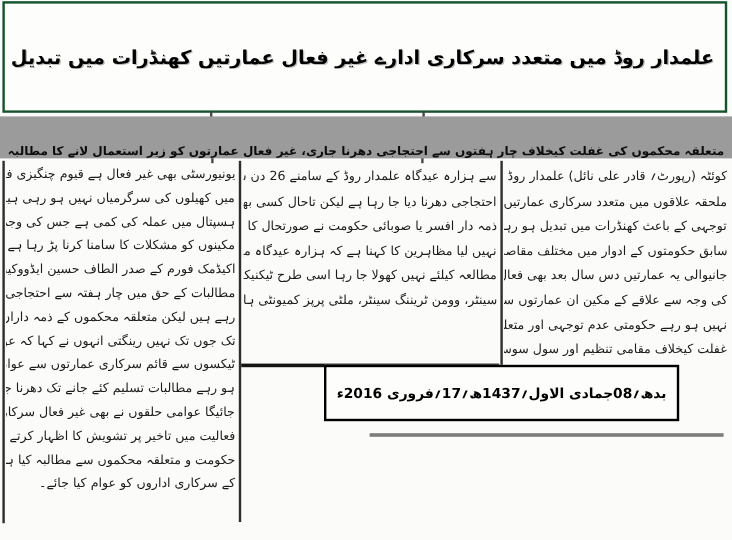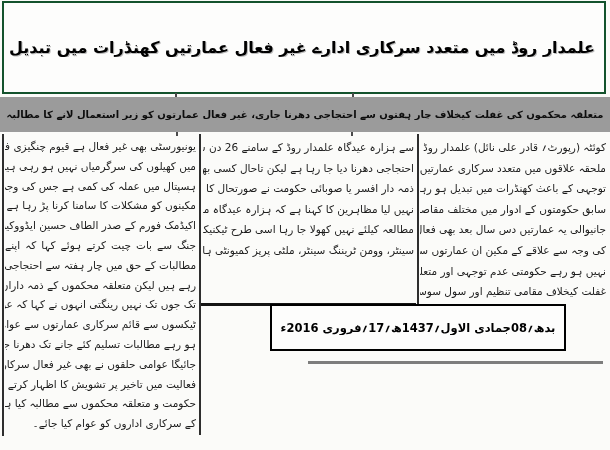--- a/index.html
+++ b/index.html
@@ -21,21 +21,21 @@
   }
   
   .tick{position:absolute;width:2px;height:5px;background:#4a4a4a;}
   .tick.t1{left:175px;top:93px;}
   .tick.t2{left:352px;top:93px;}
   .tick.t3{left:176px;top:131px;}
   .tick.t4{left:351px;top:131px;}
   
   .subheadline-bar{
     position:absolute;left:0;top:97px;width:610px;height:35px;
-    background:#9b9b9b;display:flex;align-items:center;justify-content:center;
+    background:#9b9b9b;display:flex;align-items:flex-end;justify-content:center;
   }
   .subheadline{
     width:602px;text-align:center;white-space:nowrap;overflow:hidden;
     direction:rtl;font-weight:bold;font-size:18px;color:#0d0d0d;
   }
   
   .col{position:absolute;direction:rtl;}
   .bodyline{
     white-space:nowrap;overflow:hidden;direction:rtl;
     text-align:justify;text-align-last:justify;
@@ -104,21 +104,20 @@
       <div class="bodyline">مطالعہ کیلئے نہیں کھولا جا رہا اسی طرح ٹیکنیکل ٹریننگ</div>
       <div class="bodyline">سینٹر، وومن ٹریننگ سینٹر، ملٹی پرپز کمیونٹی ہال کی عمارتوں</div>
     </div>
 
   <div class="col col-left">
       <div class="bodyline">یونیورسٹی بھی غیر فعال ہے قیوم چنگیزی فٹبال گراؤنڈ</div>
       <div class="bodyline">میں کھیلوں کی سرگرمیاں نہیں ہو رہی ہیں بینظیر بھٹو شہید</div>
       <div class="bodyline">ہسپتال میں عملہ کی کمی ہے جس کی وجہ سے علمدار روڈ کی</div>
       <div class="bodyline">مکینوں کو مشکلات کا سامنا کرنا پڑ رہا ہے پروگریسو</div>
       <div class="bodyline">اکیڈمک فورم کے صدر الطاف حسین ایڈووکیٹ نے</div>
-      <div class="bodyline">جنگ سے بات چیت کرتے ہوئے کہا کہ اپنے</div>
       <div class="bodyline">مطالبات کے حق میں چار ہفتہ سے احتجاجی دھرنا دے</div>
       <div class="bodyline">رہے ہیں لیکن متعلقہ محکموں کے ذمہ داران کے کانوں</div>
       <div class="bodyline">تک جوں تک نہیں رینگتی انہوں نے کہا کہ عوام کے</div>
       <div class="bodyline">ٹیکسوں سے قائم سرکاری عمارتوں سے عوام مستفید نہیں</div>
       <div class="bodyline">ہو رہے مطالبات تسلیم کئے جانے تک دھرنا جاری رکھا</div>
       <div class="bodyline">جائیگا عوامی حلقوں نے بھی غیر فعال سرکاری عمارتوں کی</div>
       <div class="bodyline">فعالیت میں تاخیر پر تشویش کا اظہار کرتے ہوئے</div>
       <div class="bodyline">حکومت و متعلقہ محکموں سے مطالبہ کیا ہے کہ علمدار روڈ</div>
       <div class="bodyline">کے سرکاری اداروں کو عوام کیا جائے۔</div>
     </div>

